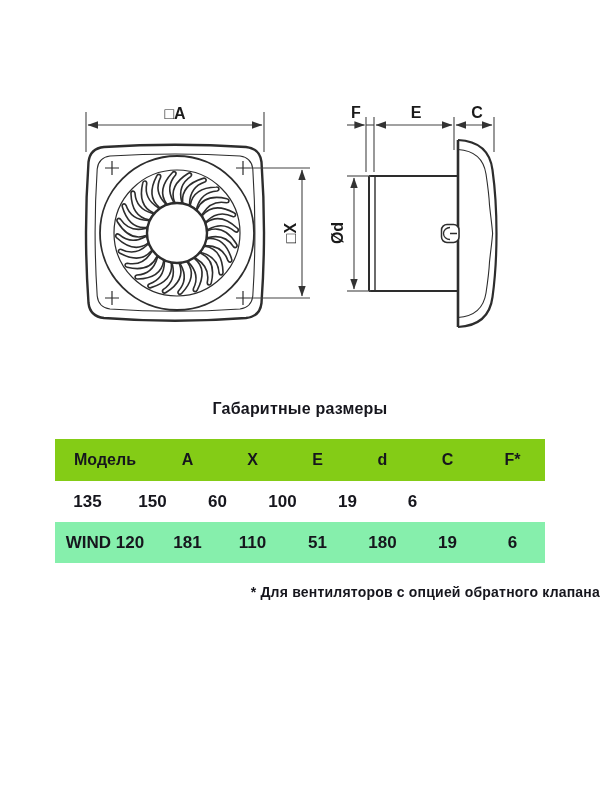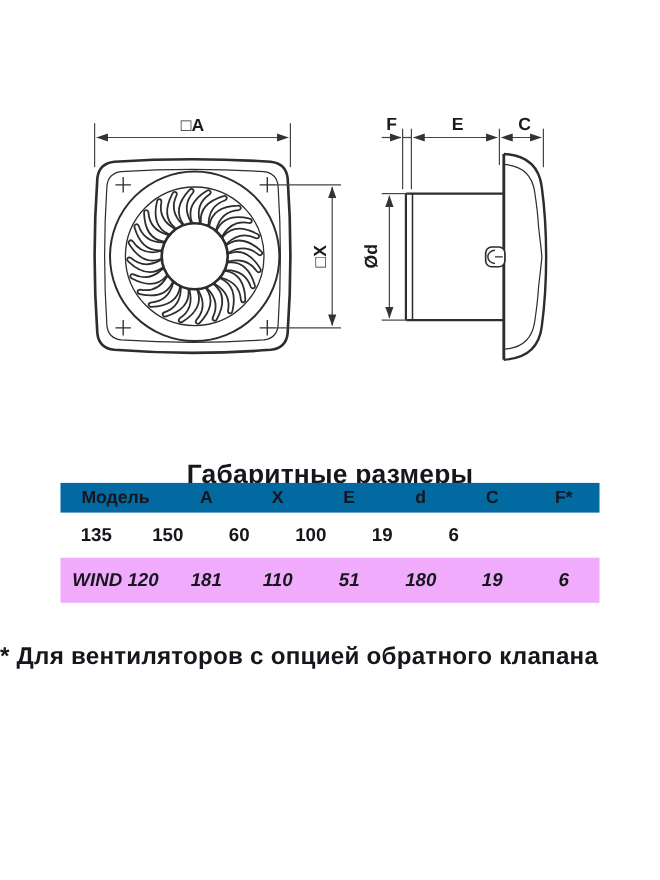--- a/index.html
+++ b/index.html
@@ -4,33 +4,33 @@
 <style>
   html,body{margin:0;padding:0;}
   body{
     width:600px;height:800px;position:relative;background:#ffffff;
     font-family:"Liberation Sans", sans-serif;color:#16161d;overflow:hidden;
   }
   #drawings{position:absolute;top:0;left:0;width:600px;height:360px;}
   svg text{font-family:"Liberation Sans", sans-serif;}
   .dim-label{font-size:16px;font-weight:bold;fill:#1a1a1a;}
   #section-title{
-    position:absolute;top:418px;left:0;width:600px;text-align:center;
-    font-size:24px;font-weight:bold;letter-spacing:.2px;
+    position:absolute;top:400px;left:0;width:600px;text-align:center;
+    font-size:16px;font-weight:bold;letter-spacing:.2px;
   }
   #dim-table{position:absolute;top:439px;left:55px;width:490px;font-size:17px;}
   .trow{display:flex;align-items:center;height:41px;}
-  .trow.head{height:27px;background:#0369a1;font-size:16px;}
-  .trow.alt{background:#f0abfc;font-style:italic;}
+  .trow.head{height:42px;background:#84cc16;font-size:16px;}
+  .trow.alt{background:#86efac;}
   .cell{text-align:center;font-weight:600;}
   .c0{width:100px;}
   .cn{width:65px;}
   #footnote{
-    position:absolute;top:584px;left:0;width:600px;text-align:left;
-    font-size:22px;font-weight:bold;letter-spacing:.2px;
+    position:absolute;top:584px;left:0;width:600px;text-align:right;
+    font-size:14px;font-weight:bold;letter-spacing:.2px;
   }
 </style>
 </head>
 <body>
 
 <div id="drawings">
 <svg width="600" height="360" viewBox="0 0 600 360">
   <defs>
     <marker id="arr" viewBox="0 0 10 10" refX="9.2" refY="5" markerWidth="10" markerHeight="10" orient="auto-start-reverse">
       <path d="M0,1.6 L9.6,5 L0,8.4 Z" fill="#333"></path>

